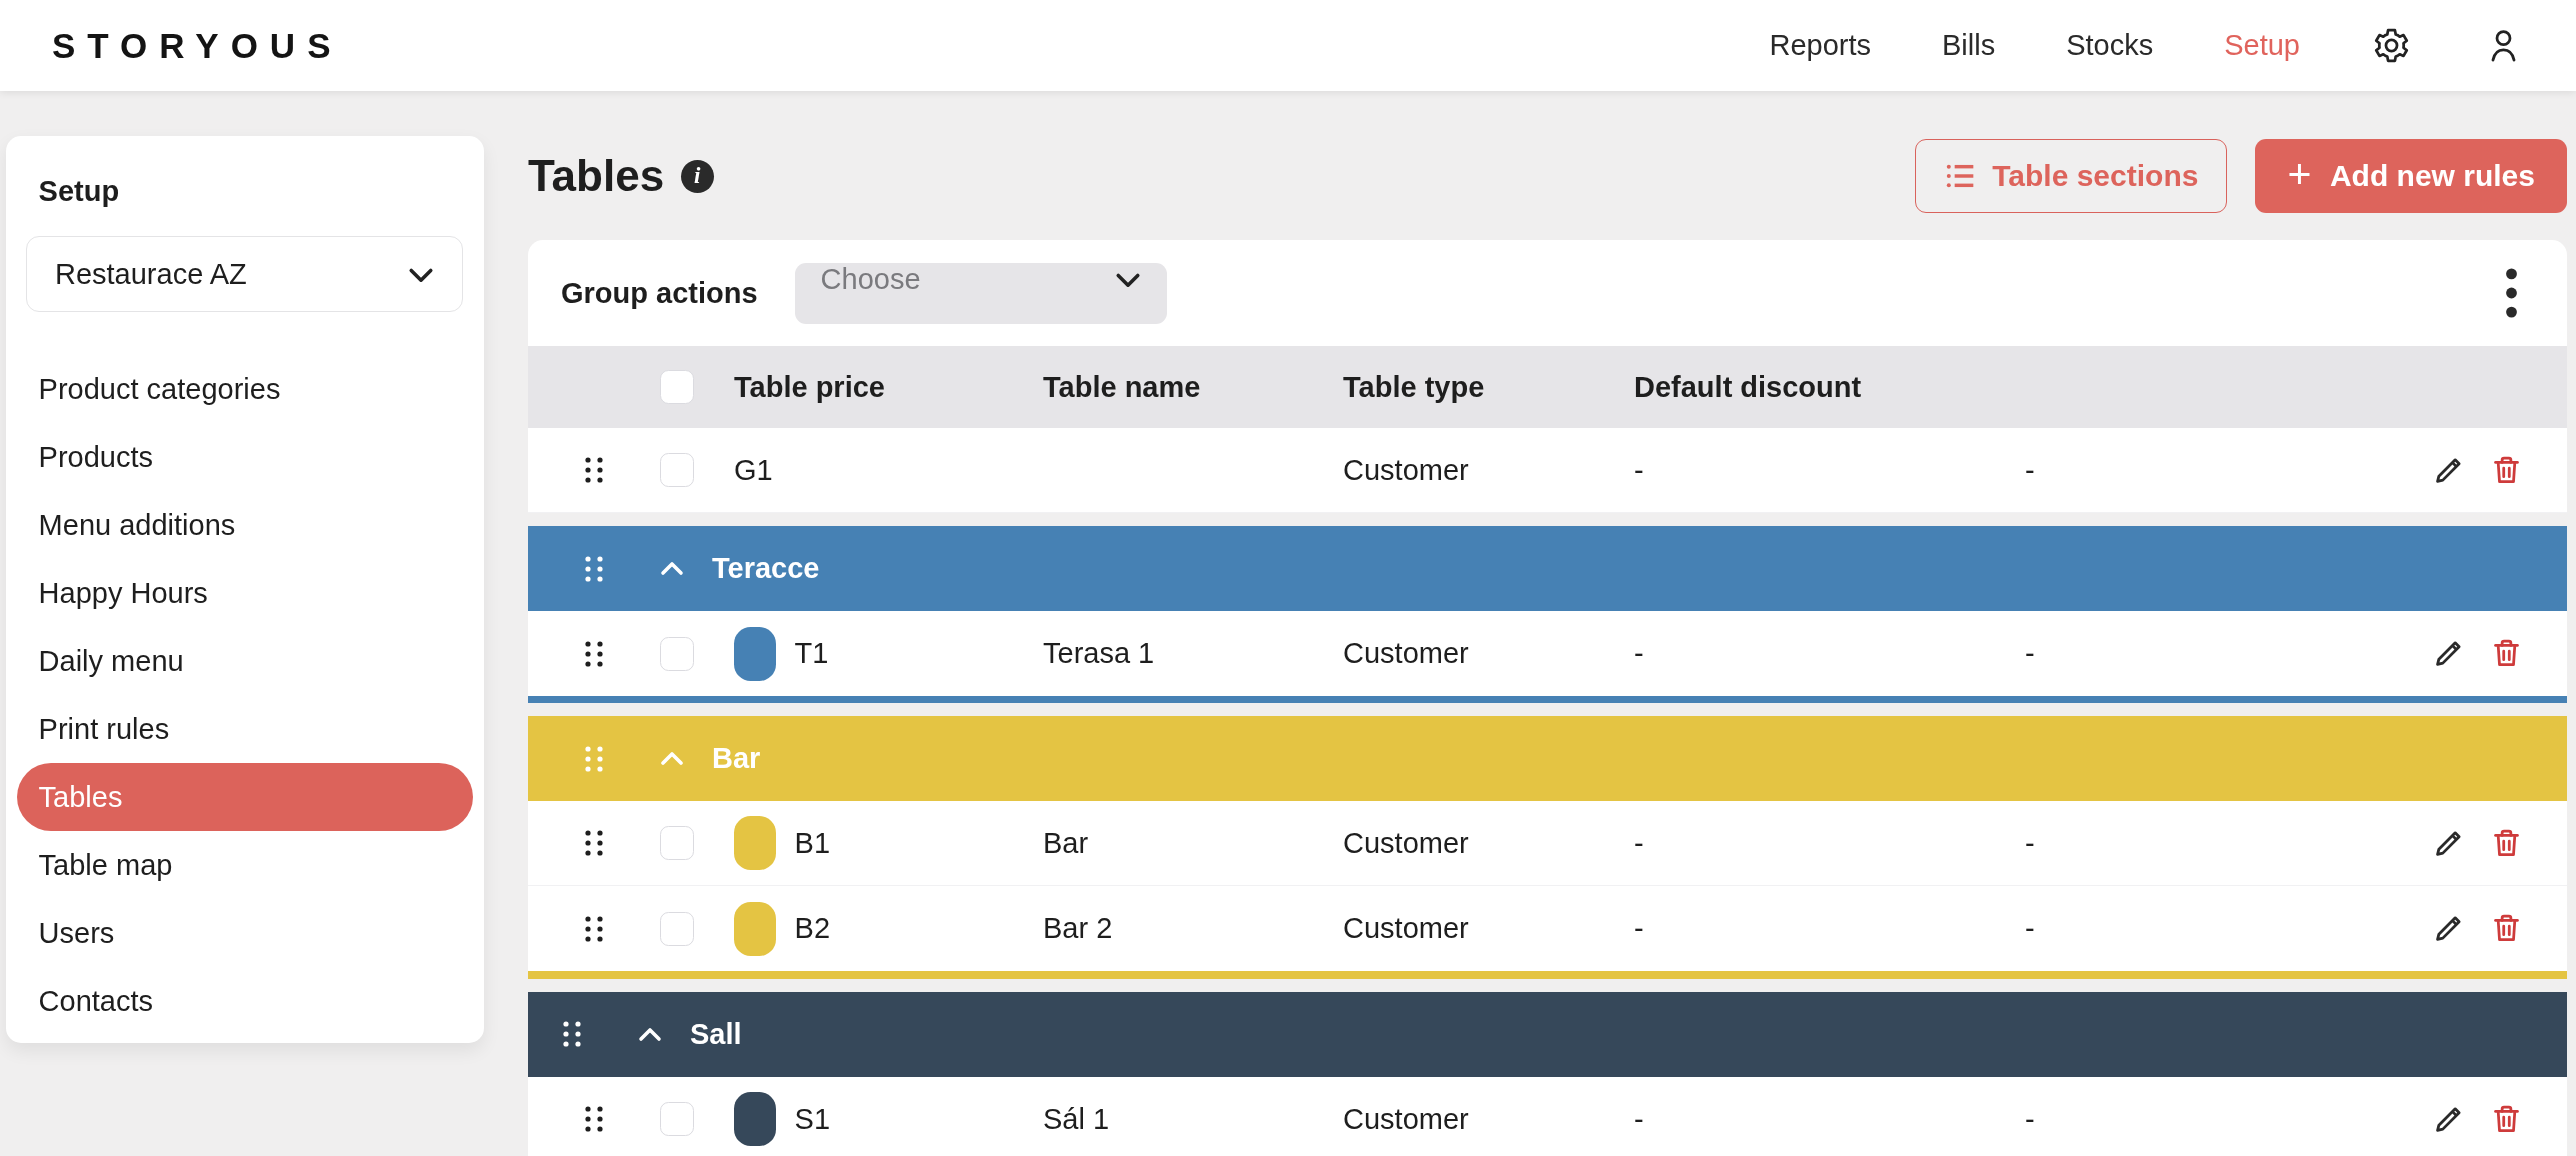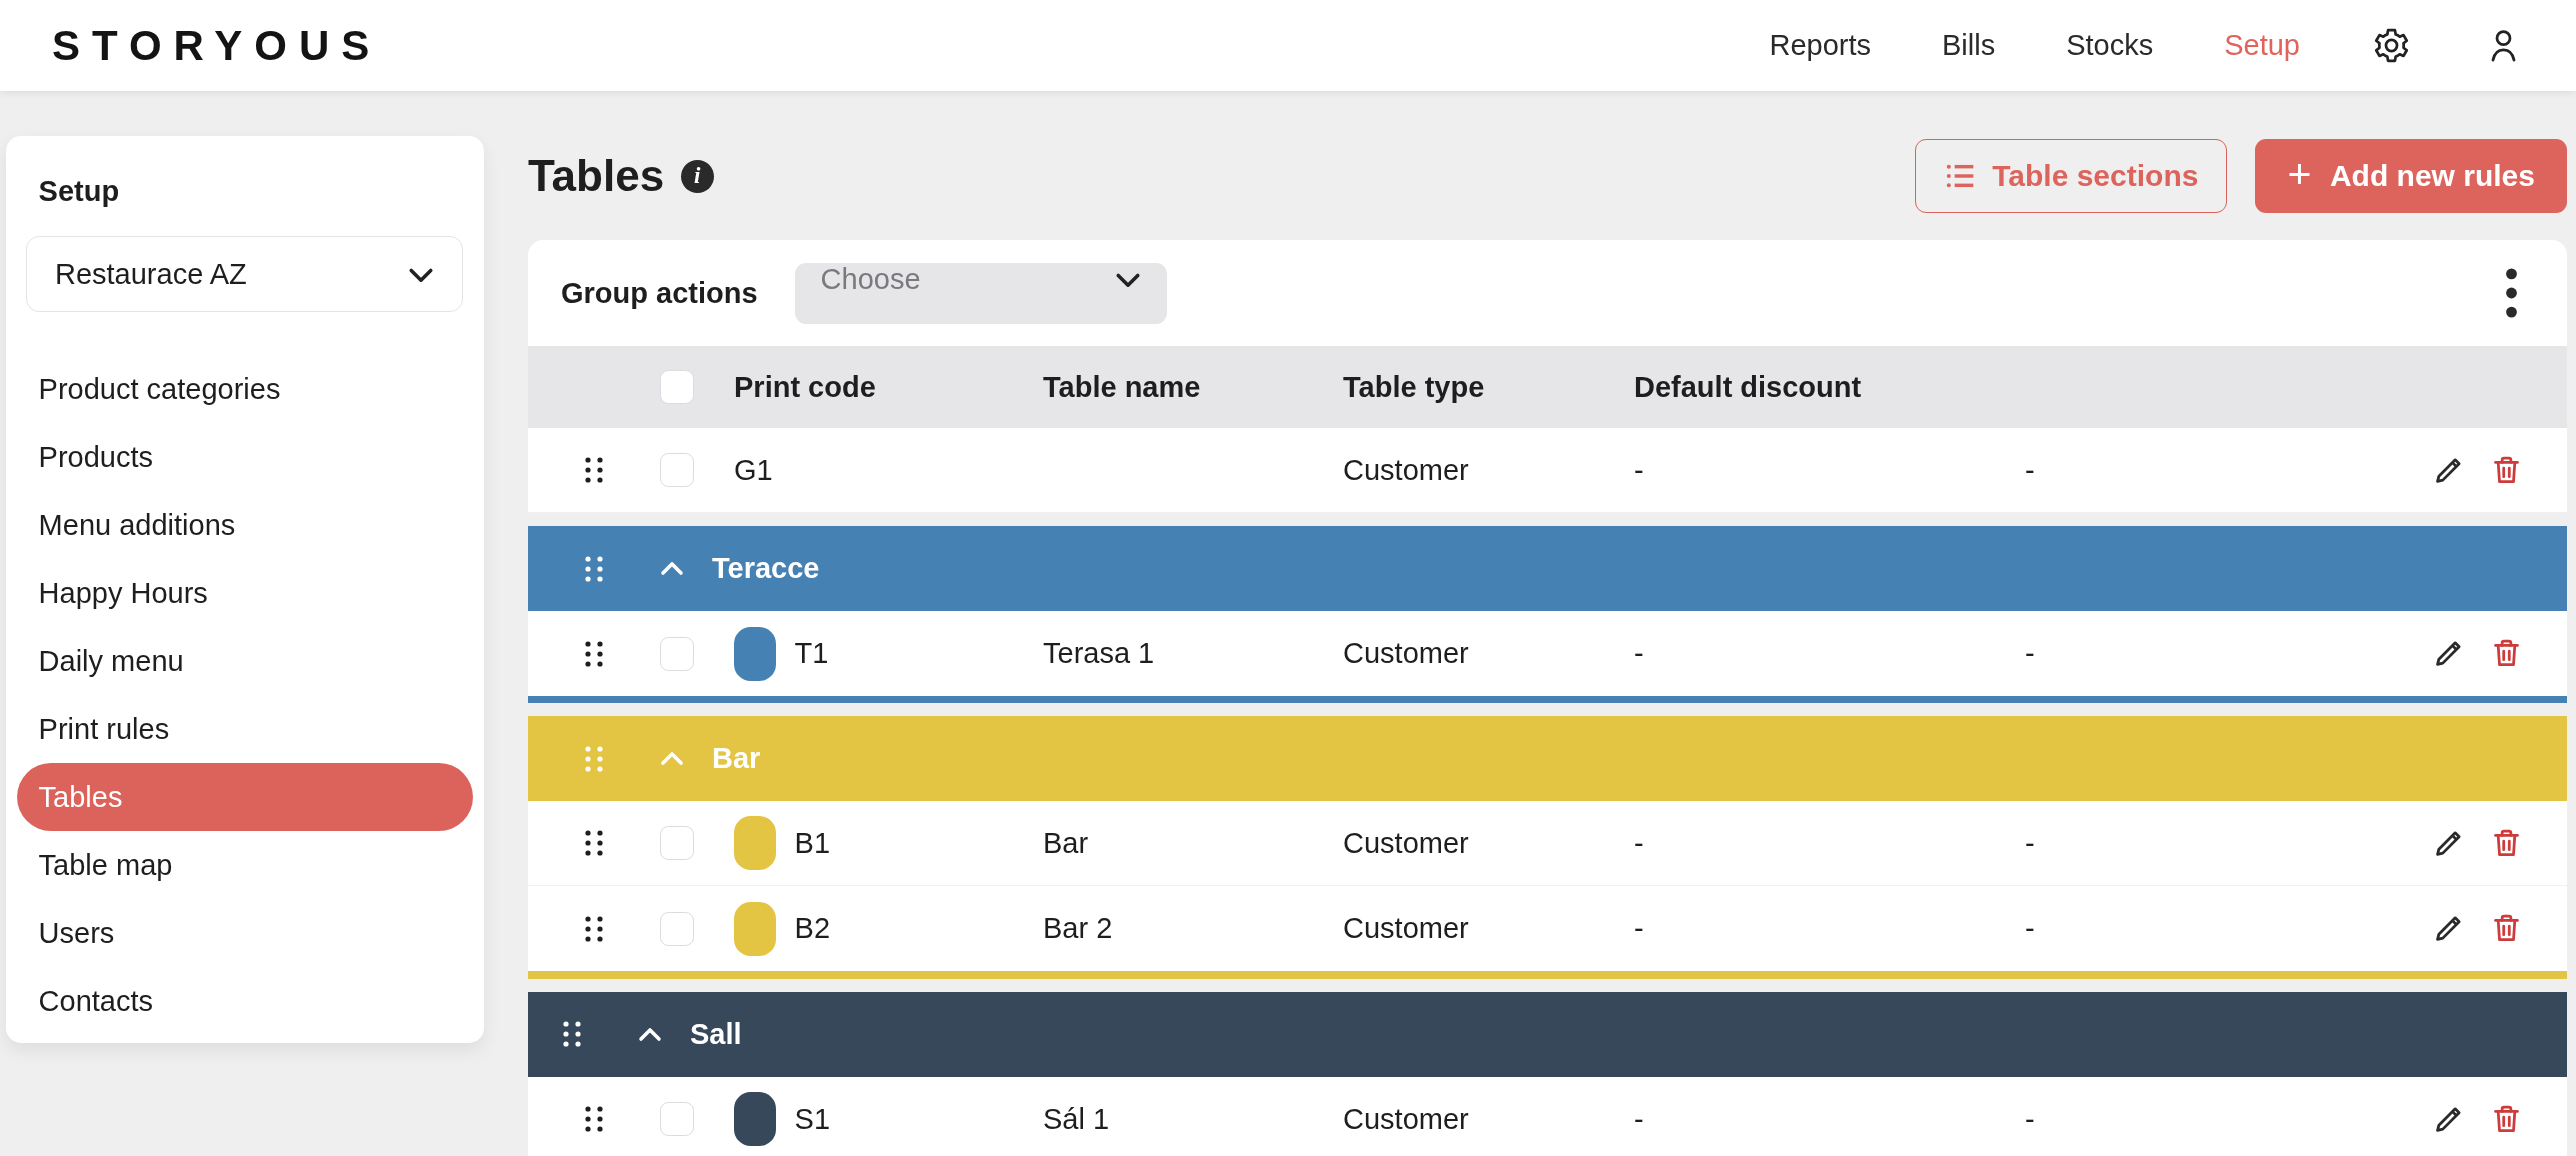--- a/index.html
+++ b/index.html
@@ -2,21 +2,21 @@
 <html style="font-size:15px"><head>
 <meta charset="utf-8">
 <style>
   * { margin:0; padding:0; box-sizing:border-box; }
   html,body { width:2576px; height:1156px; overflow:hidden;
     font-family:"Liberation Sans", sans-serif; background:#F0EFEF; color:#1E1E1E; }
 
   
   .topnav { position:absolute; left:0; top:0; width:2576px; height:91px; background:#FFFFFF;
     display:flex; align-items:center; padding:0 52px; box-shadow:0 2.8px 7.4px rgba(0,0,0,.08); z-index:5; }
-  .logo { font-size:42px; font-weight:800; letter-spacing:12px; color:#141414; }
+  .logo { font-size:35px; font-weight:800; letter-spacing:12px; color:#141414; }
   .nav-items { margin-left:auto; display:flex; align-items:center; gap:71px;justify-content:center; }
   .nav-item { font-size:29px; color:#2A2A2A; cursor:pointer; }
   .nav-item.active { color:#E0635C; }
   .nav-icon { width:41px; height:41px; display:inline-flex; align-items:center; justify-content:center; cursor:pointer; }
   .nav-icon svg { width:39px; height:39px; }
 
   
   .sidebar { position:absolute; left:5.6px; top:136px; width:478px; height:907px; background:#FFFFFF;
     border-radius:15px; box-shadow:0 7.4px 18.6px rgba(0,0,0,.07); padding-top:39px; }
   .sb-heading { margin:0 33px 28px; font-size:29px; font-weight:bold; }
@@ -172,21 +172,21 @@
           <circle cx="4" cy="29" r="3.4" fill="#2A2A2A"></circle>
         </svg>
     </span>
   </div>
 
   <div class="thead">
     <span class="cell c-handle"></span>
     <span class="cell c-check">
         <span class="checkbox"></span>
       </span>
-    <span class="cell c-code">Print code</span>
+    <span class="cell c-code">Table price</span>
     <span class="cell c-name">Table name</span>
     <span class="cell c-type">Table type</span>
     <span class="cell c-disc">Default discount</span>
   </div>
 
   <div class="trow">
     <span class="cell c-handle">
         <span class="drag">
       <svg viewBox="0 0 24 30">
             <g fill="#1E1E1E">

